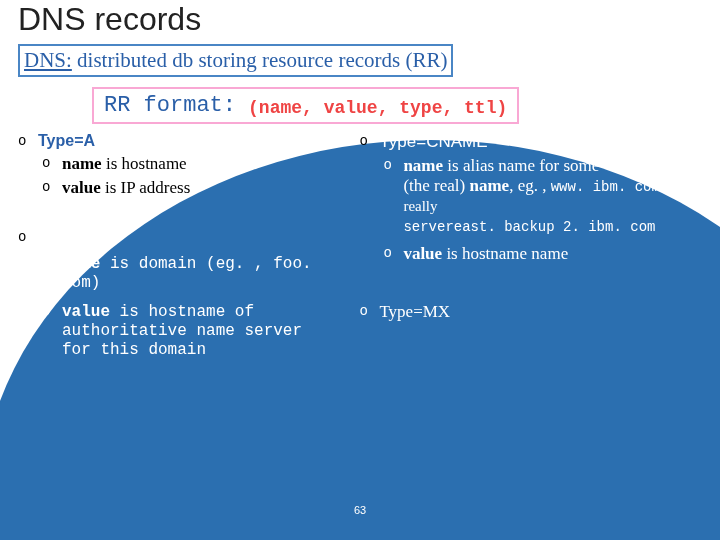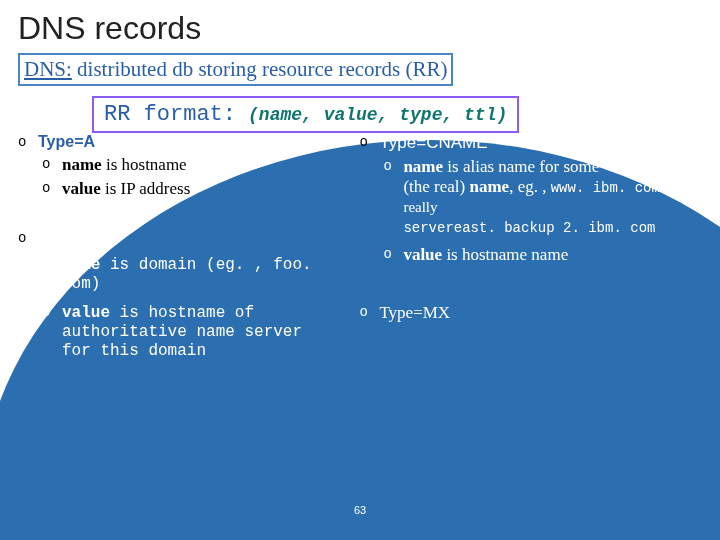--- a/index.html
+++ b/index.html
@@ -18,21 +18,21 @@
   .bg-shape {
     position: absolute;
     bottom: -340px;
     right: -160px;
     width: 900px;
     height: 740px;
     border-radius: 50%;
     background: #2b6fb0;
     z-index: 0;
   }
-  .content { position: relative; z-index: 1; padding: 10px 18px 0 18px; }
+  .content { position: relative; z-index: 1; padding: 1px 18px 0 18px; }
   .title {
     font-size: 32px;
     font-weight: 400;
     color: #222;
     margin-bottom: 6px;
   }
   .subtitle-row {
     font-size: 21px;
     color: #2a5fa8;
     border: 2px solid #4a86c5;
@@ -41,39 +41,39 @@
     margin-left: 0;
   }
   .subtitle-dns {
     text-decoration: underline;
     font-family: "Times New Roman", serif;
   }
   .subtitle-rest { font-family: "Times New Roman", serif; }
   .rr-format-box {
     margin: 10px 0 0 74px;
     padding: 4px 10px;
-    border: 2px solid #8b5cf6;
+    border: 2px solid #f9a8d4;
     display: inline-flex;
-    align-items: center;
+    align-items: flex-end;
     gap: 12px;
   }
   .rr-format-label {
     font-family: "Courier New", monospace;
     font-size: 22px;
     color: #2a5fa8;
   }
   .rr-format-code {
     font-family: "Courier New", monospace;
     font-size: 18px;
-    font-style: italic;
     font-weight: bold;
-    color: #0f766e;
+    color: #ef4444;
   }
   .cols {
     display: flex;
+    margin-top: 8px;
     gap: 25px;
   }
   .col-left { flex: 1 1 48%; padding-right: 4px; }
   .col-right { flex: 1 1 52%; }
   ul.o-list { list-style: none; padding-left: 0;}
   ul.o-list > li { position: relative; padding-left: 20px; margin-bottom: 4px; }
   ul.o-list > li::before {
     content: "o";
     position: absolute;
     left: 0;

